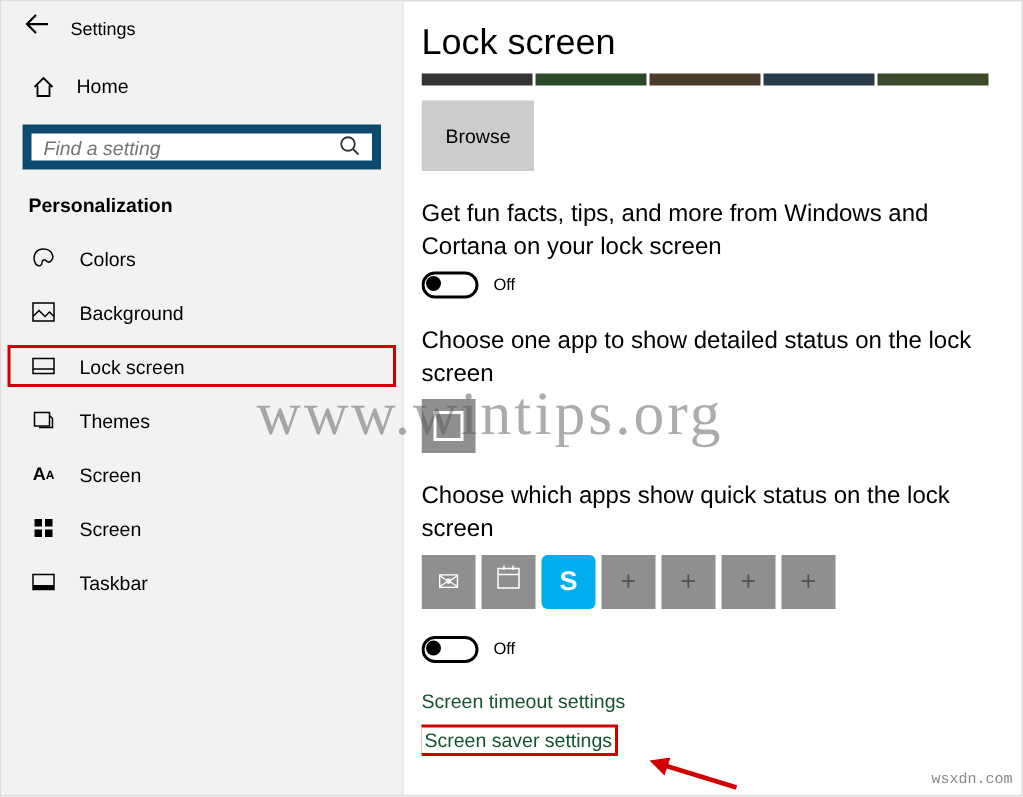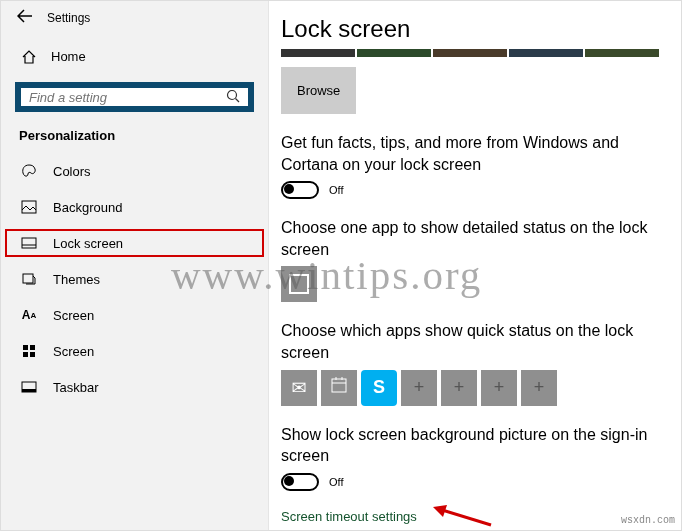--- a/index.html
+++ b/index.html
@@ -206,30 +206,30 @@
       <div class="app-tile plus">
           <span>+</span>
         </div>
       <div class="app-tile plus">
           <span>+</span>
         </div>
     </div>
   </div>
 
   <div class="setting-block">
-    <div class="setting-text">Show lock screen background picture on the sign-in screen</div>
     <div class="toggle">
       <div class="toggle-track">
           <div class="toggle-knob"></div>
         </div>
       <span class="toggle-label">Off</span>
     </div>
   </div>
 
   <a class="link">Screen timeout settings</a>
+  <a class="link highlighted">Screen saver settings</a>
 </div>
 
 <div class="watermark">www.wintips.org</div>
 <div class="wsxdn">wsxdn.com</div>
 
 <svg class="arrow-annotation" width="60" height="22" viewBox="0 0 60 22">
   <line x1="58" y1="20" x2="6" y2="4" stroke="#d00000" stroke-width="3"></line>
   <polygon points="0,2 14,0 10,12" fill="#d00000"></polygon>
 </svg>
 

